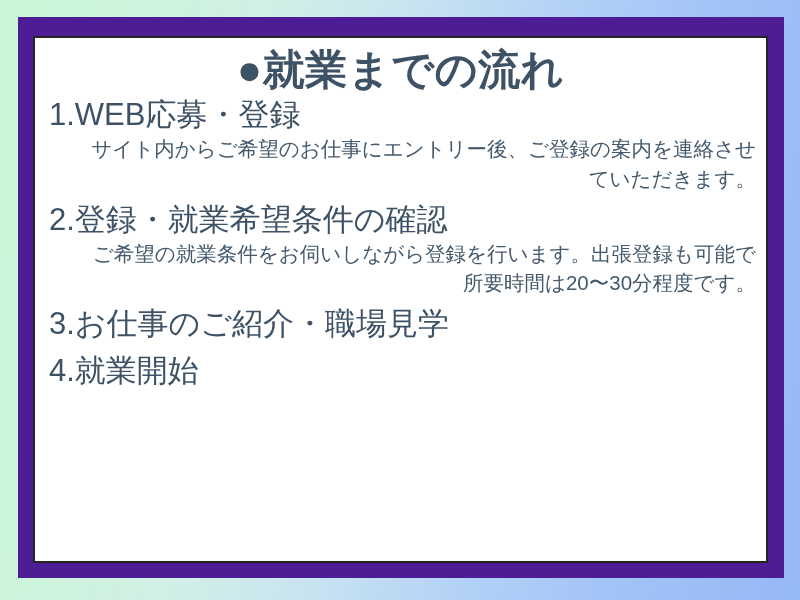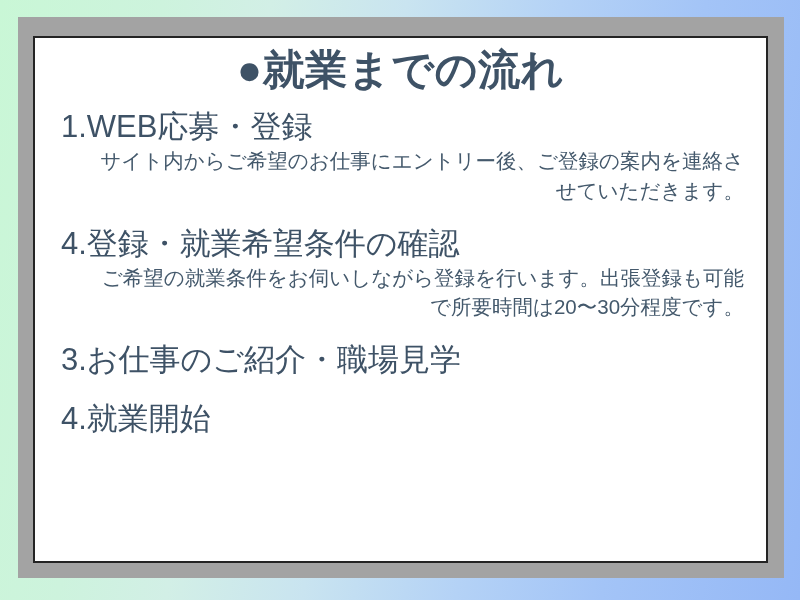--- a/index.html
+++ b/index.html
@@ -22,21 +22,21 @@
                 #95b8f6 100%);
   }
 
   
   #poster-card {
     position: absolute;
     left: 18px;
     top: 17px;
     width: 766px;
     height: 561px;
-    background: #a3a3a3;
+    background: #4c1d95;
     box-sizing: border-box;
   }
 
   
   #content-frame {
     position: absolute;
     left: 15px;
     top: 19px;
     width: 735px;
     height: 527px;
@@ -59,21 +59,21 @@
     white-space: nowrap;
   }
 
   
   #steps-list {
     list-style: none;
     margin: 0;
     padding: 0 10px 0 14px;
   }
   .step-item {
-    margin: 12px;
+    margin: 0;
     padding: 0 0 7px 0;
   }
   .step-heading {
     margin: 0;
     font-size: 31px;
     font-weight: 400;
     color: #3e5266;
     line-height: 1.27;
     letter-spacing: 0px;
     white-space: nowrap;
@@ -97,21 +97,21 @@
     <h1 id="poster-title">●就業までの流れ</h1>
 
     <ul id="steps-list">
 
       <li class="step-item">
         <h2 class="step-heading">1.WEB応募・登録</h2>
         <p class="step-body">サイト内からご希望のお仕事にエントリー後、ご登録の案内を連絡させていただきます。</p>
       </li>
 
       <li class="step-item">
-        <h2 class="step-heading">4.登録・就業希望条件の確認</h2>
+        <h2 class="step-heading">2.登録・就業希望条件の確認</h2>
         <p class="step-body">ご希望の就業条件をお伺いしながら登録を行います。出張登録も可能で所要時間は20〜30分程度です。</p>
       </li>
 
       <li class="step-item">
         <h2 class="step-heading">3.お仕事のご紹介・職場見学</h2>
       </li>
 
       <li class="step-item">
         <h2 class="step-heading">4.就業開始</h2>
       </li>

